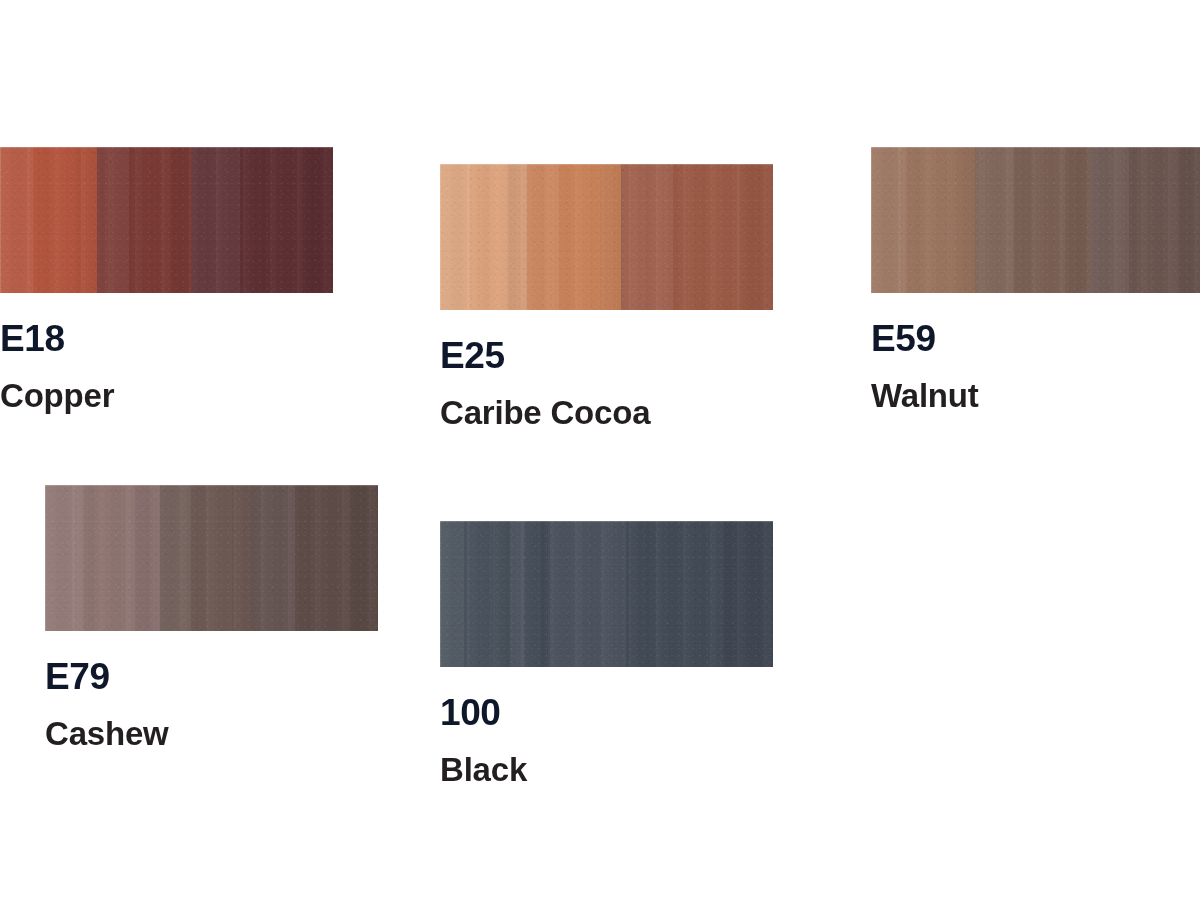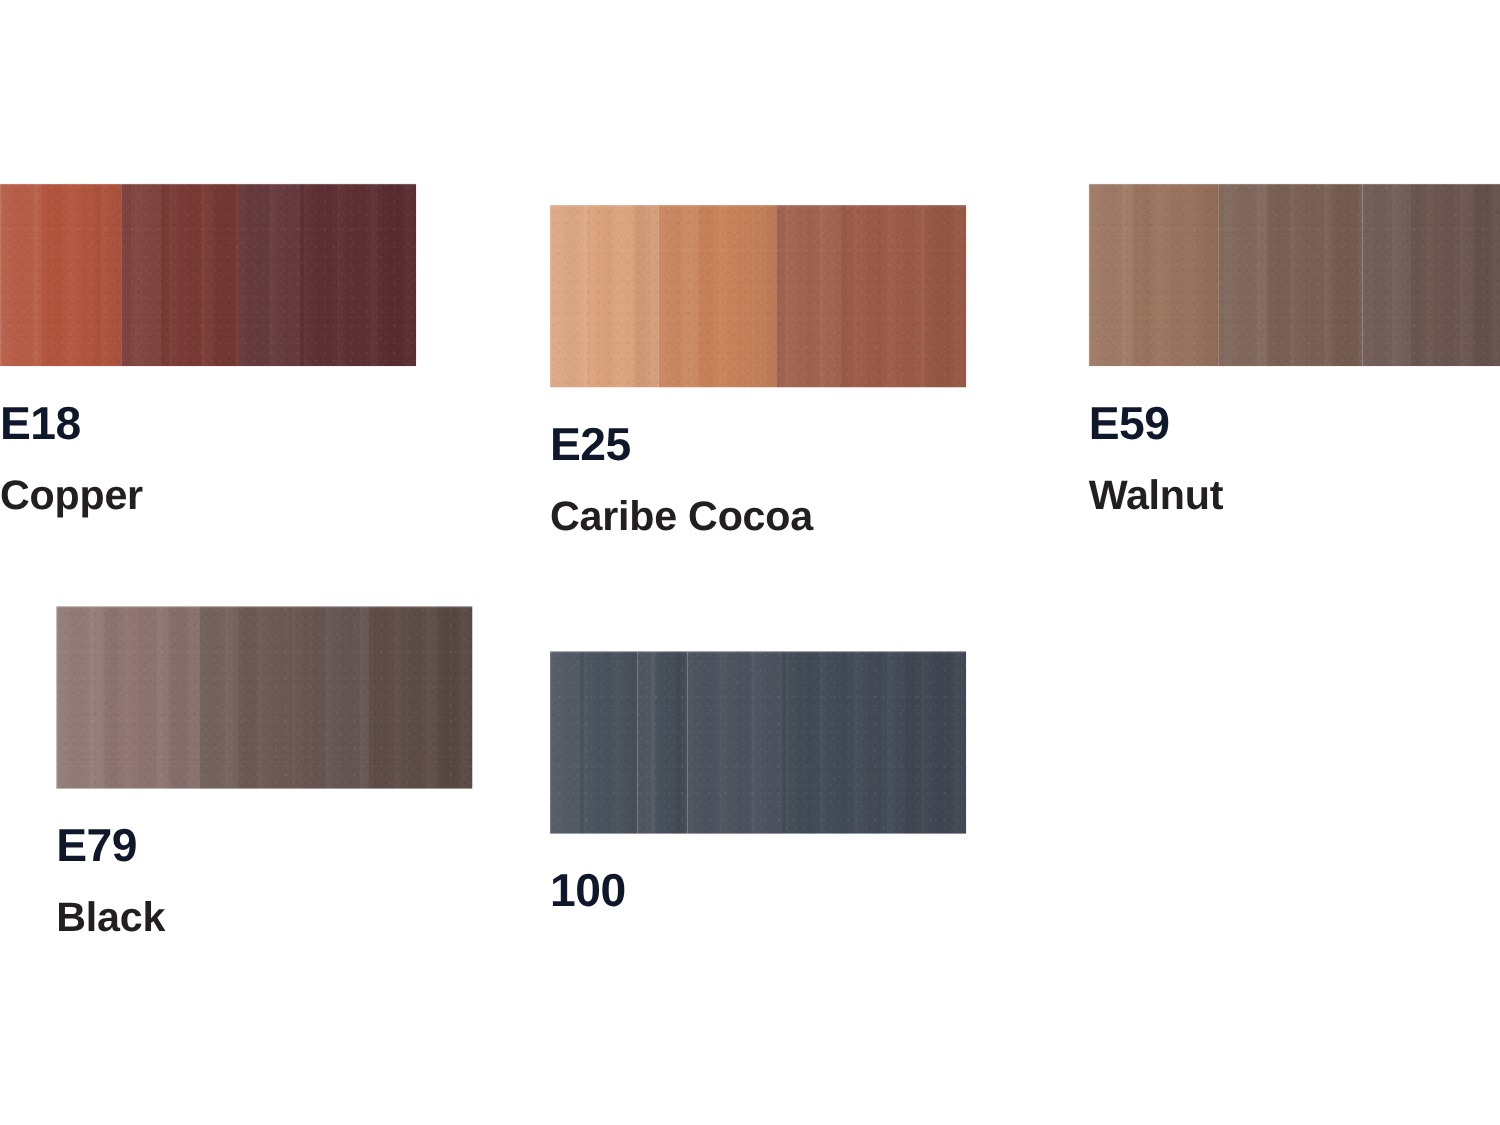--- a/index.html
+++ b/index.html
@@ -160,26 +160,27 @@
     <div class="swatch-card" style="left: 0px; top: 485px; margin-left: 45px;">
       <div class="swatch-patch" style="width: 333px; height: 146px;">
         <div class="band" style="background: rgb(142, 117, 114); width: 34.5345%;"></div>
         <div class="band" style="background: rgb(110, 90, 85); width: 27.6276%;"></div>
         <div class="band" style="background: rgb(94, 77, 73); width: 37.8378%;"></div>
         <div class="streaks"></div>
         <div class="grain"></div>
         <div class="lip"></div>
       </div>
       <div class="swatch-code">E79</div>
-      <div class="swatch-name">Black</div>
+      <div class="swatch-name">Cashew</div>
     </div>
     <div class="swatch-card" style="left: 440px; top: 485px; margin-top: 36px;">
       <div class="swatch-patch" style="width: 333px; height: 146px;">
         <div class="band" style="background: rgb(75, 83, 94); width: 21.021%;"></div>
         <div class="band" style="background: rgb(71, 79, 90); width: 12.012%;"></div>
         <div class="band" style="background: rgb(67, 75, 86); width: 66.967%;"></div>
         <div class="streaks"></div>
         <div class="grain"></div>
         <div class="lip"></div>
       </div>
       <div class="swatch-code">100</div>
+      <div class="swatch-name">Black</div>
     </div>
   </div>
 
 </body></html>

